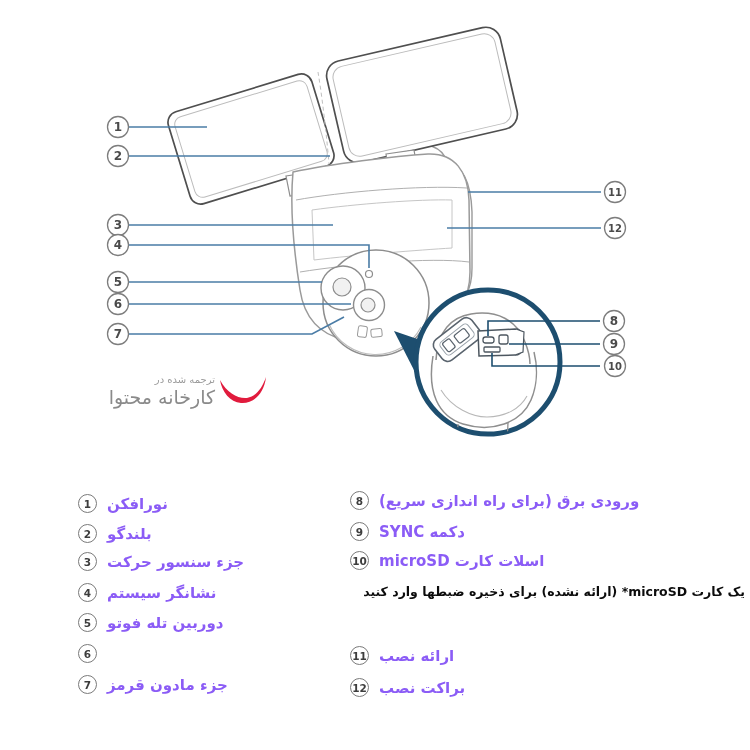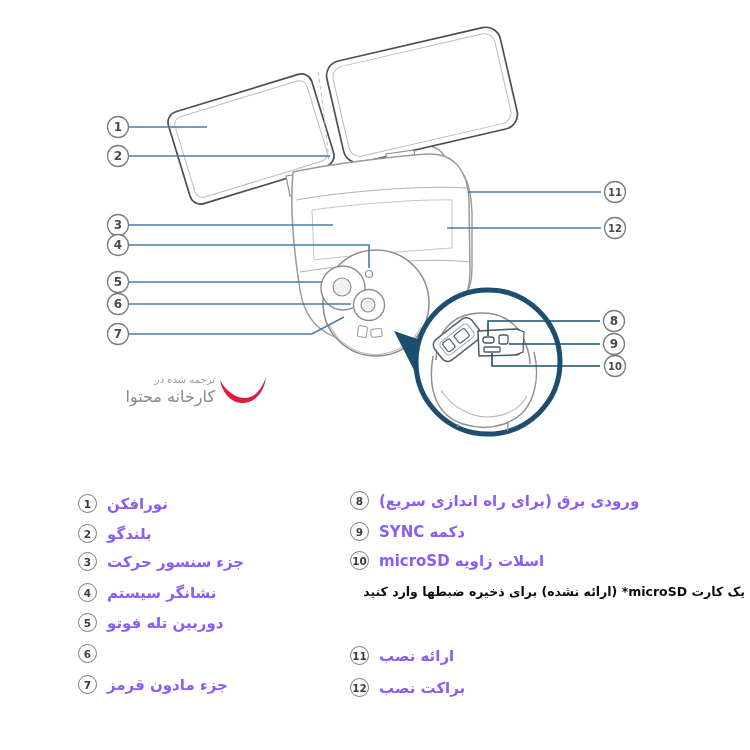--- a/index.html
+++ b/index.html
@@ -4,21 +4,21 @@
 <style>
   html,body{margin:0;padding:0;background:#fff;}
   #stage{position:relative;width:750px;height:750px;background:#ffffff;overflow:hidden;
          font-family:"DejaVu Sans",sans-serif;}
   svg text{font-family:"DejaVu Sans",sans-serif;}
 
   
   .watermark{position:absolute;left:88px;top:372px;display:flex;align-items:flex-end;gap:3px;}
   .wm-text{width:127px;text-align:right;direction:rtl;}
   .wm-small{font-size:10px;color:#9b9b9b;line-height:11px;}
-  .wm-brand{font-size:16px;color:#8a8a8a;line-height:24px;}
+  .wm-brand{font-size:19px;color:#8a8a8a;line-height:24px;}
   .wm-swoosh{margin-bottom:3px;}
 
   
   .lrow{position:absolute;display:flex;align-items:center;gap:10px;height:21px;}
   .badge{flex:0 0 auto;width:19px;height:19px;border:1.6px solid #7a7a7a;border-radius:50%;
          display:flex;align-items:center;justify-content:center;
          font-size:10.5px;font-weight:bold;color:#3d3d3d;box-sizing:border-box;background:#fff;}
   .lbl{font-weight:bold;font-size:15px;color:#8b5cf6;direction:rtl;white-space:nowrap;line-height:20px;}
   .note{position:absolute;left:333px;top:584px;width:412px;direction:rtl;
         font-weight:bold;font-size:12.5px;color:#0c0c0c;white-space:nowrap;}
@@ -214,21 +214,21 @@
   <div class="lrow" style="left:350px;top:490px;">
     <span class="badge">8</span>
     <span class="lbl">ورودی برق (برای راه اندازی سریع)</span>
   </div>
   <div class="lrow" style="left:350px;top:521px;">
     <span class="badge">9</span>
     <span class="lbl">دکمه SYNC</span>
   </div>
   <div class="lrow" style="left:350px;top:550px;">
     <span class="badge">10</span>
-    <span class="lbl">اسلات زاویه microSD</span>
+    <span class="lbl">اسلات کارت microSD</span>
   </div>
   <div class="note">یک کارت microSD* (ارائه نشده) برای ذخیره ضبطها وارد کنید</div>
 
   <div class="lrow" style="left:350px;top:645px;">
     <span class="badge">11</span>
     <span class="lbl">ارائه نصب</span>
   </div>
   <div class="lrow" style="left:350px;top:677px;">
     <span class="badge">12</span>
     <span class="lbl">براکت نصب</span>

